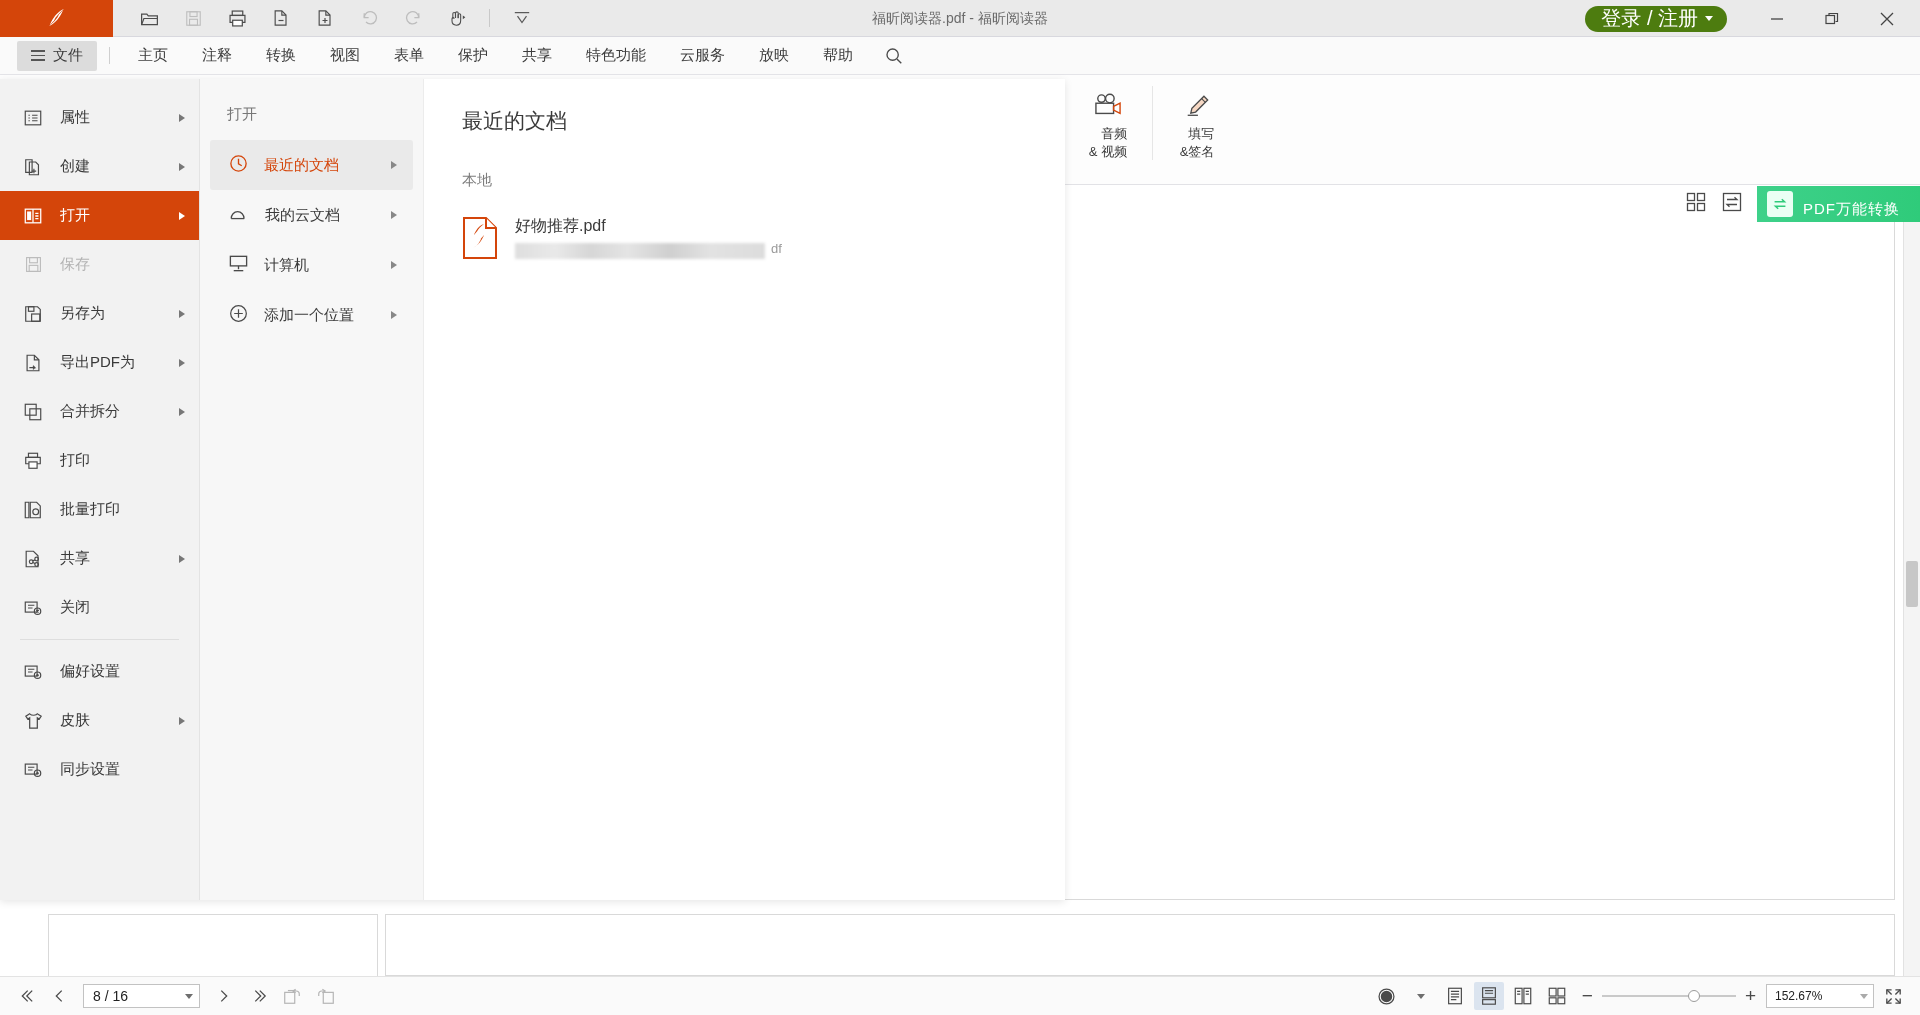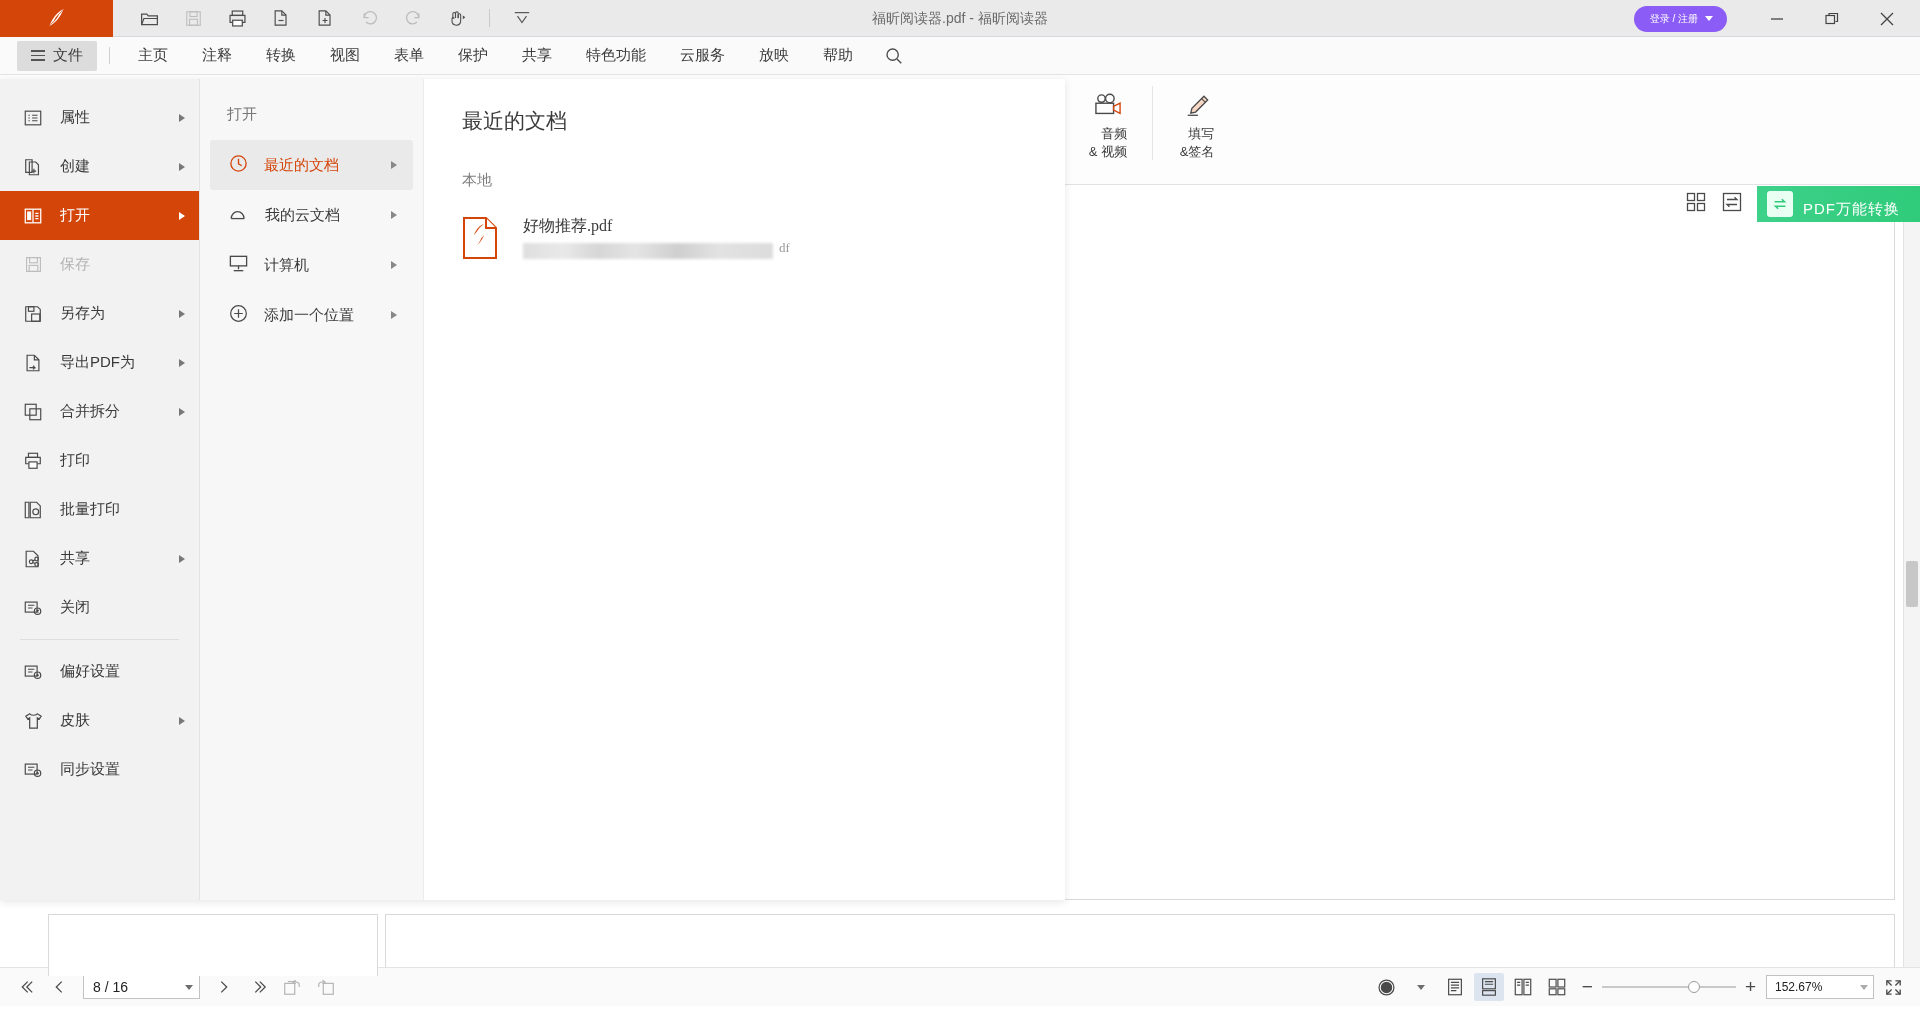--- a/index.html
+++ b/index.html
@@ -32,22 +32,22 @@
   .title-text{
     position:absolute; left:0; right:0; top:0; height:37px;
     display:flex; align-items:center; justify-content:center;
     font-size:14px; color:#6b6b6b; pointer-events:none;
   }
   .win-right{
     position:absolute; right:0; top:0; height:37px; display:flex; align-items:center; gap:0;
     padding-right:6px;
   }
   .login-pill{
-    height:26px; padding:0 14px 0 16px; border-radius:13px; background:#8b5cf6;
-    color:#fff; font-size:10px; display:flex; align-items:center; gap:7px;
+    height:26px; padding:0 14px 0 16px; border-radius:13px; background:#4d7c0f;
+    color:#fff; font-size:20px; display:flex; align-items:center; gap:7px;
     margin-right:22px; cursor:pointer;
   }
   .caret-d{ width:0;height:0;border-left:4px solid transparent;border-right:4px solid transparent;border-top:5px solid #fff; }
   .win-btn{ width:55px; height:37px; display:flex; align-items:center; justify-content:center; cursor:pointer; }
 
   
   .tabbar{
     position:absolute; left:0; top:37px; width:1920px; height:38px;
     background:#fafafa; border-bottom:1px solid #e4e4e8;
     display:flex; align-items:center;
@@ -154,33 +154,33 @@
   }
   .bs-mid-item.sel{ background:#eaeaea; color:#d4450a; }
   .bs-mid-item .arw{
     position:absolute; right:16px; top:50%; transform:translateY(-50%);
     width:0;height:0;border-top:4px solid transparent;border-bottom:4px solid transparent;border-left:6px solid #888;
   }
 
   .bs-right{ flex:1; height:821px; background:#fff; padding:28px 0 0 38px; }
   .bs-h1{ font-size:21px; color:#3a3a3a; font-weight:normal; }
   .bs-sub{ font-size:15px; color:#7d7d7d; margin-top:36px; }
-  .recent-file{ display:flex; align-items:flex-start; gap:25px; margin-top:26px; cursor:pointer;font-family:Liberation Serif, serif; }
+  .recent-file{ display:flex; align-items:flex-start; gap:17px; margin-top:26px; cursor:pointer; }
   .rf-icon{ width:36px; height:44px; position:relative; }
   .rf-name{ font-size:16px; color:#3b3b3b; }
   .rf-path{
     margin-top:6px; height:16px; width:250px;
     background:linear-gradient(90deg,#dedede 0%,#e9e9e9 16%,#d6d6d6 30%,#e4e4e4 45%,#cfcfcf 62%,#e2e2e2 78%,#dcdcdc 100%);
     filter:blur(1.6px);
   }
   .rf-path-tail{ font-size:13px; color:#9a9a9a; }
 
   
   .statusbar{
-    position:absolute; left:0; bottom:9px; width:1920px; height:39px;
+    position:absolute; left:0; bottom:0; width:1920px; height:39px;
     background:#fafafa; border-top:1px solid #e3e3e3;
     display:flex; align-items:center; justify-content:space-between;
   }
   .sb-left{ display:flex; align-items:center; gap:4px; padding-left:10px; }
   .sb-btn{ width:30px;height:30px;display:flex;align-items:center;justify-content:center;cursor:pointer;color:#5b5b5b; }
   .pagebox{
     width:117px; height:24px; border:1px solid #c2c2c2; background:#fff;
     display:flex; align-items:center; justify-content:space-between;
     padding:0 6px 0 9px; font-size:14px; color:#222; margin:0 5px; cursor:text;
   }

